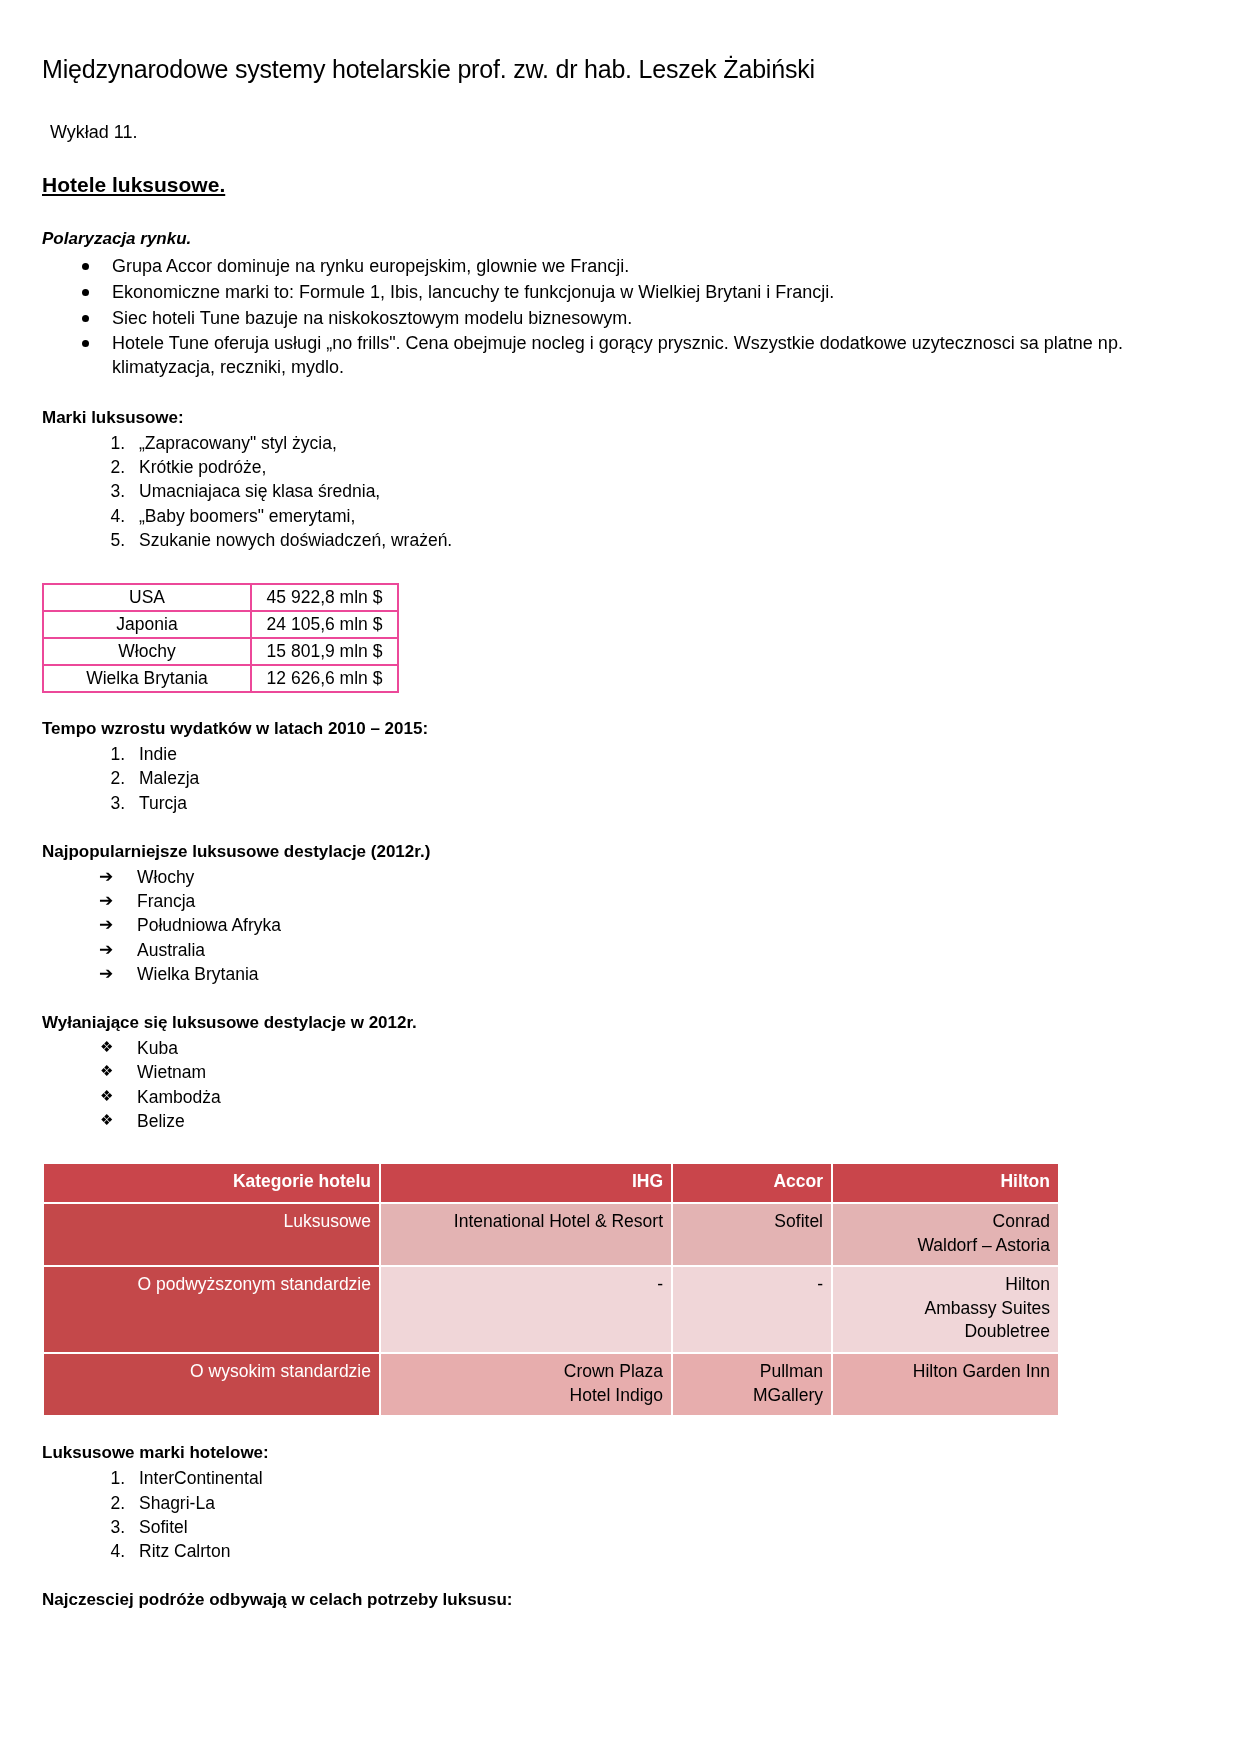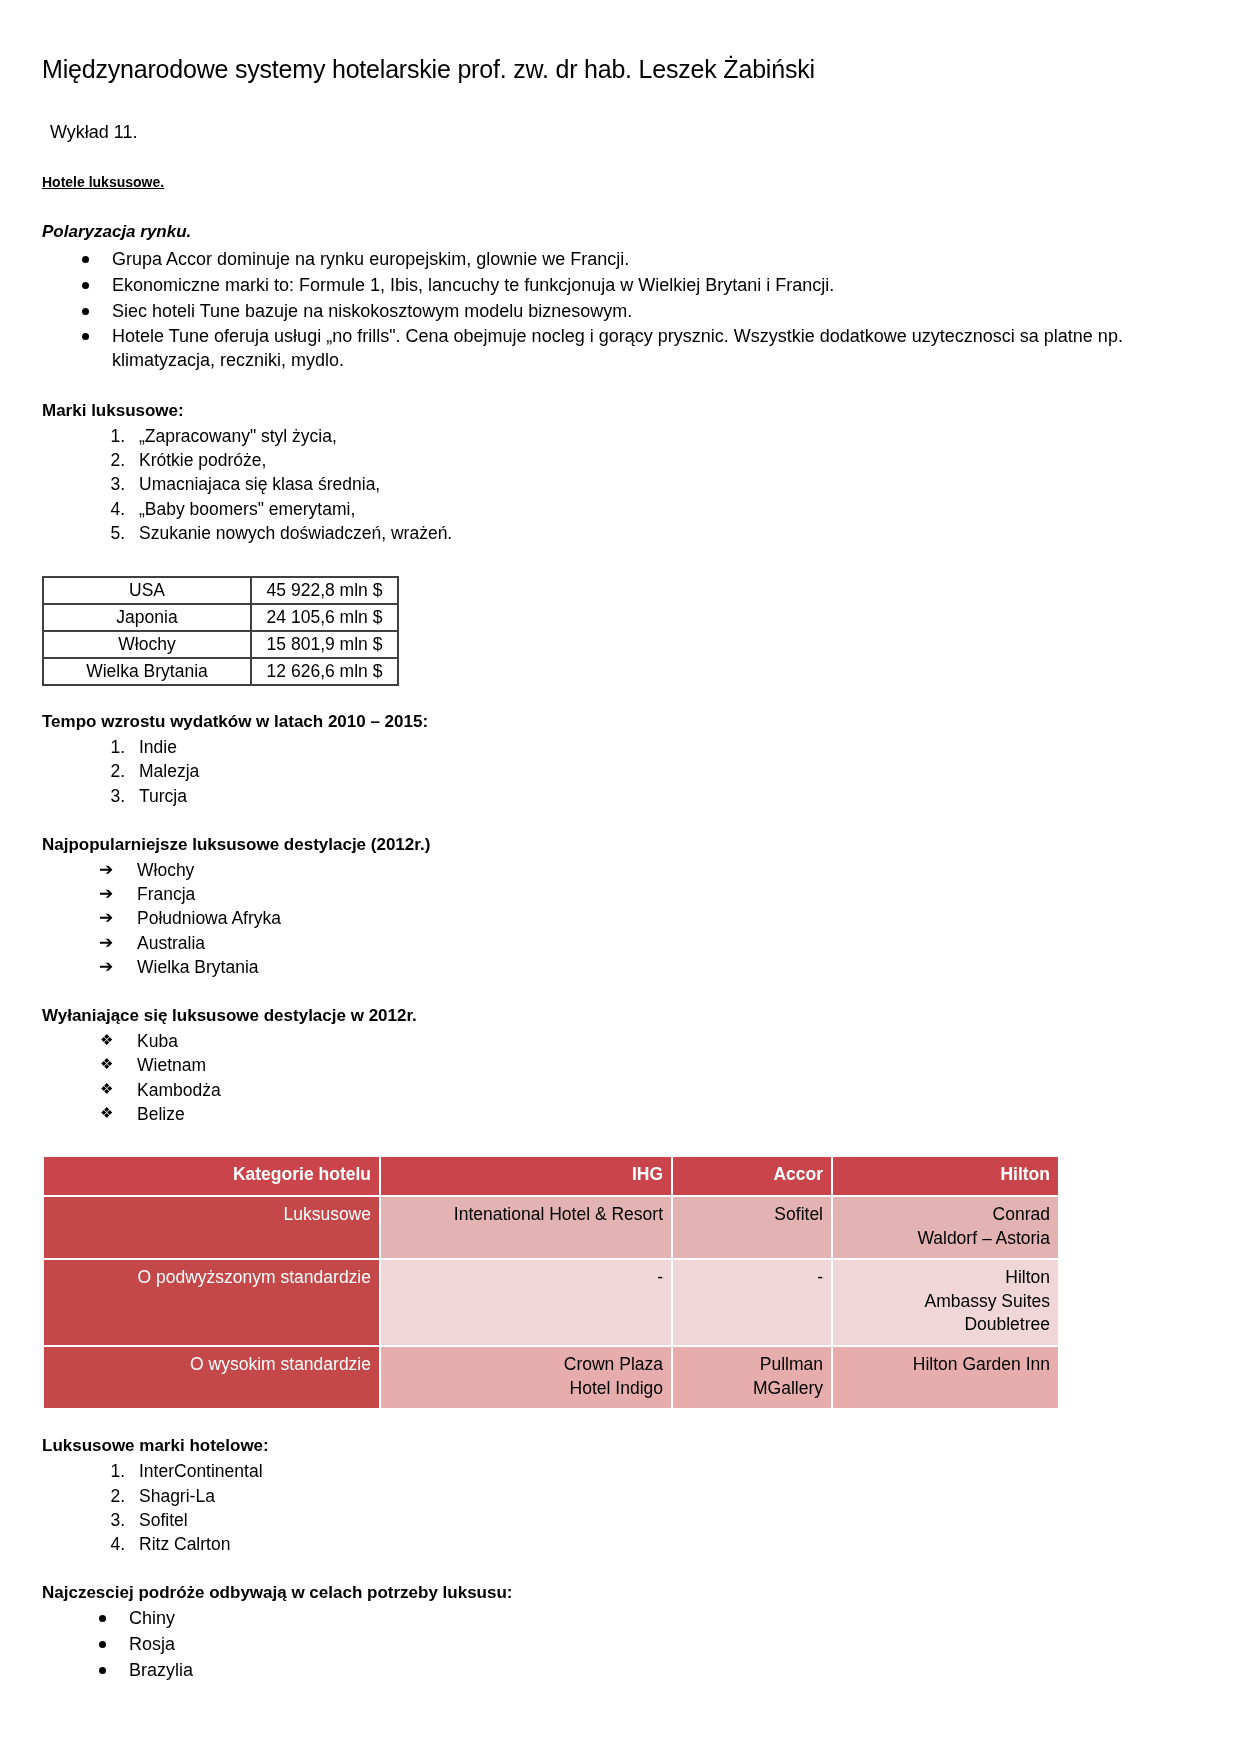--- a/index.html
+++ b/index.html
@@ -22,21 +22,21 @@
     font-weight: 400;
     letter-spacing: -0.2px;
     margin: 0 0 38px 0;
     white-space: nowrap;
   }
   .lecture-line {
     font-size: 18px;
     margin: 0 0 30px 8px;
   }
   .section-heading-underline {
-    font-size: 14px;
+    font-size: 21px;
     font-weight: bold;
     text-decoration: underline;
     margin: 0 0 32px 0;
     display: inline-block;
   }
   .italic-sub {
     font-size: 17px;
     font-style: italic;
     font-weight: bold;
     margin: 0 0 6px 0;
@@ -115,21 +115,21 @@
   }
   .glyph-diamond { font-size: 15px; left: 3px; }
 
   
   table.plain-table {
     border-collapse: collapse;
     margin-top: 4px;
     table-layout: fixed;
   }
   table.plain-table td {
-    border: 2px solid #404040;
+    border: 2px solid #ec4899;
     font-size: 17.5px;
     text-align: center;
     padding: 2px 12px;
     height: 25px;
     margin-left: 40px;
   }
   table.plain-table td.col-country { width: 208px; }
   table.plain-table td.col-value { width: 147px; }
 
   
@@ -282,19 +282,14 @@
   <ol class="num-list">
     <li>InterContinental</li>
     <li>Shagri-La</li>
     <li>Sofitel</li>
     <li>Ritz Calrton</li>
   </ol>
 
   <div class="spacer-lg"></div>
 
   <div class="bold-sub">Najczesciej podróże odbywają w celach potrzeby luksusu:</div>
-  <ul class="dot-list" style="padding-left:57px;">
-    <li><span class="bullet-dot"></span><span>Chiny</span></li>
-    <li><span class="bullet-dot"></span><span>Rosja</span></li>
-    <li><span class="bullet-dot"></span><span>Brazylia</span></li>
-  </ul>
 
 </div>
 
 </body></html>

